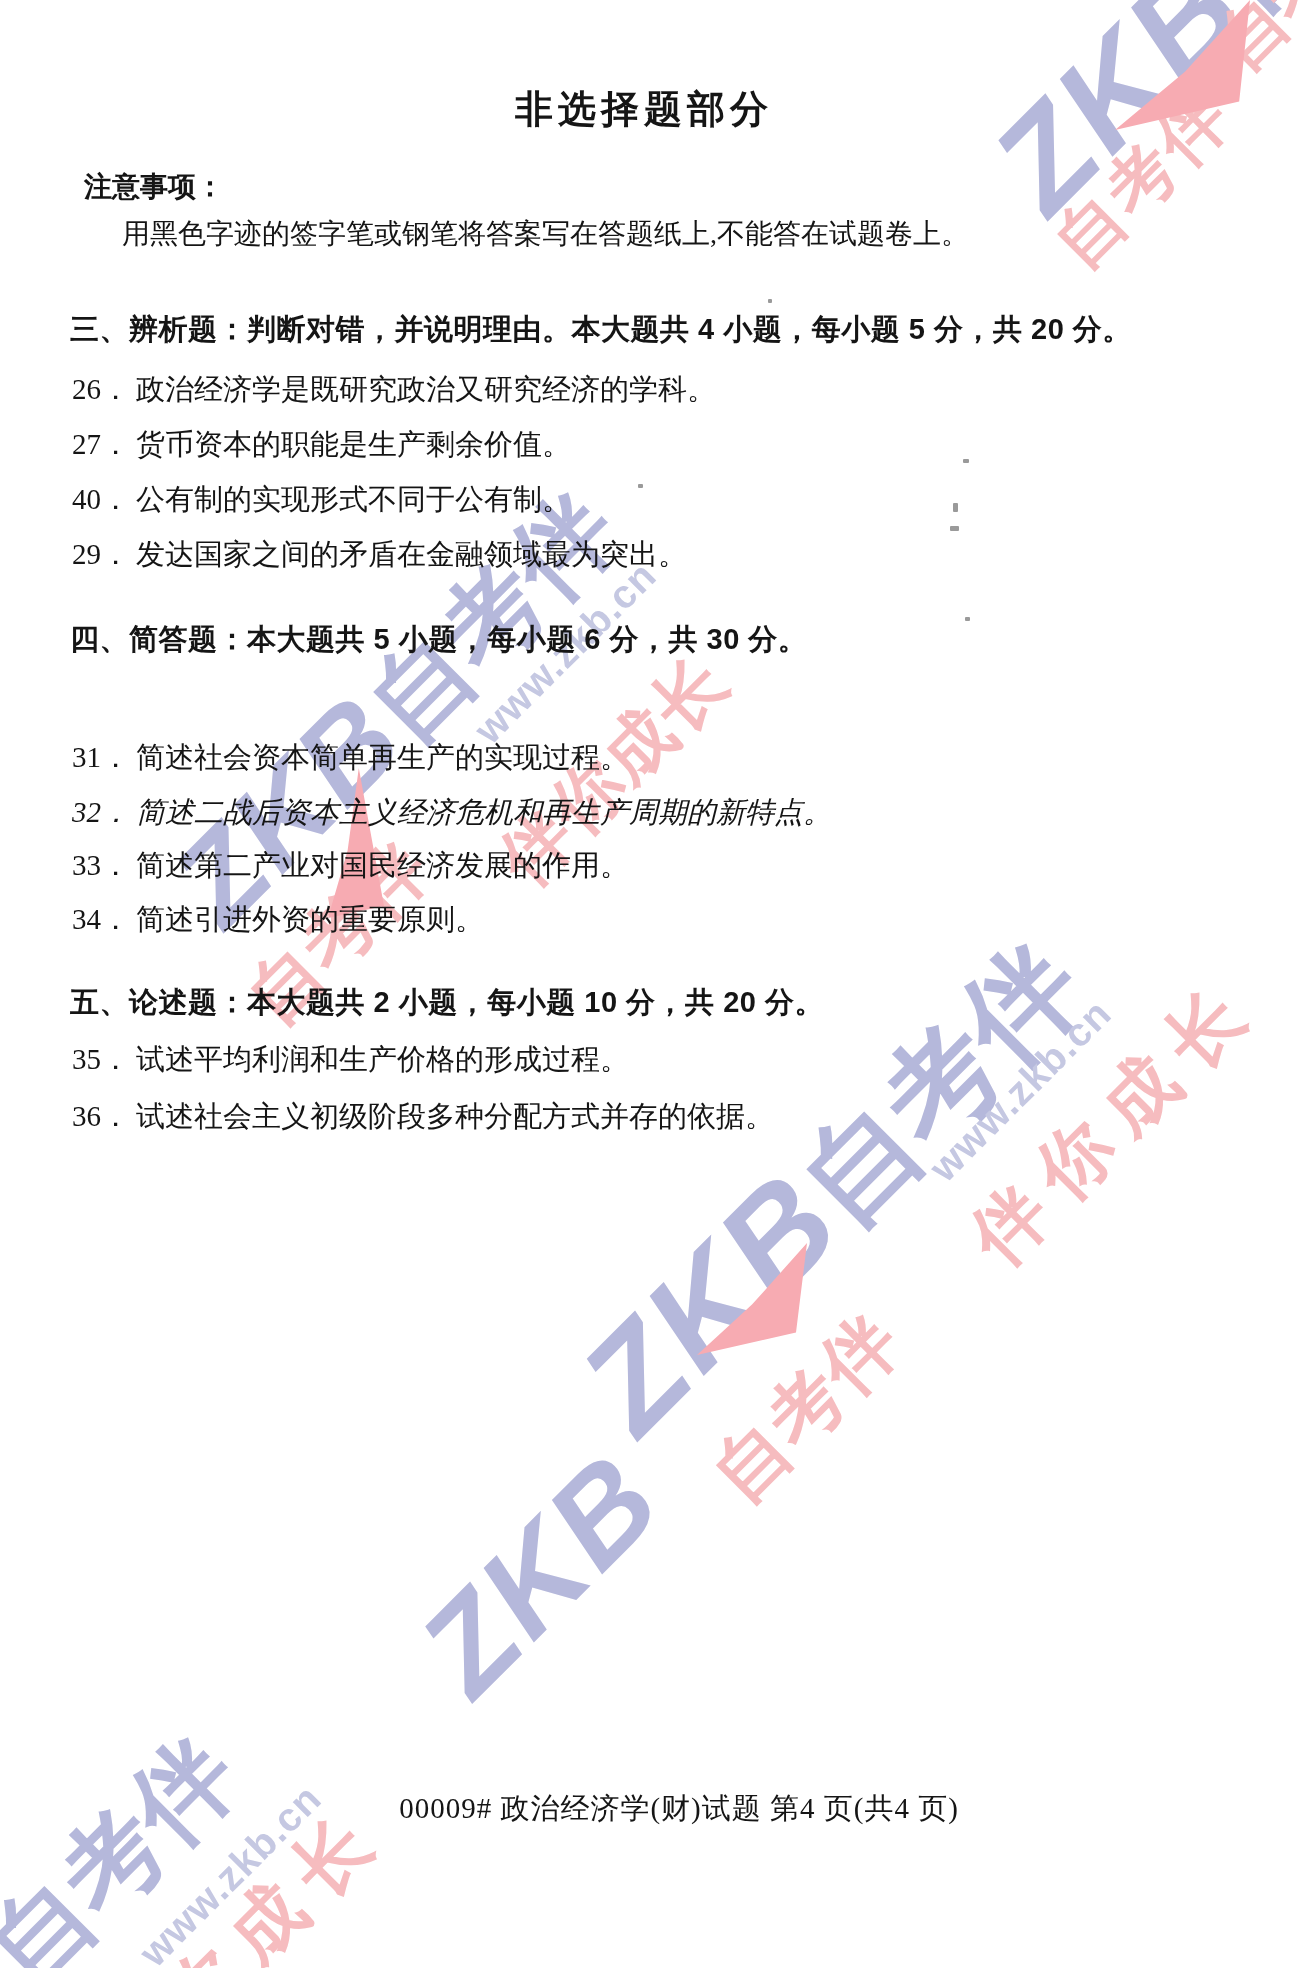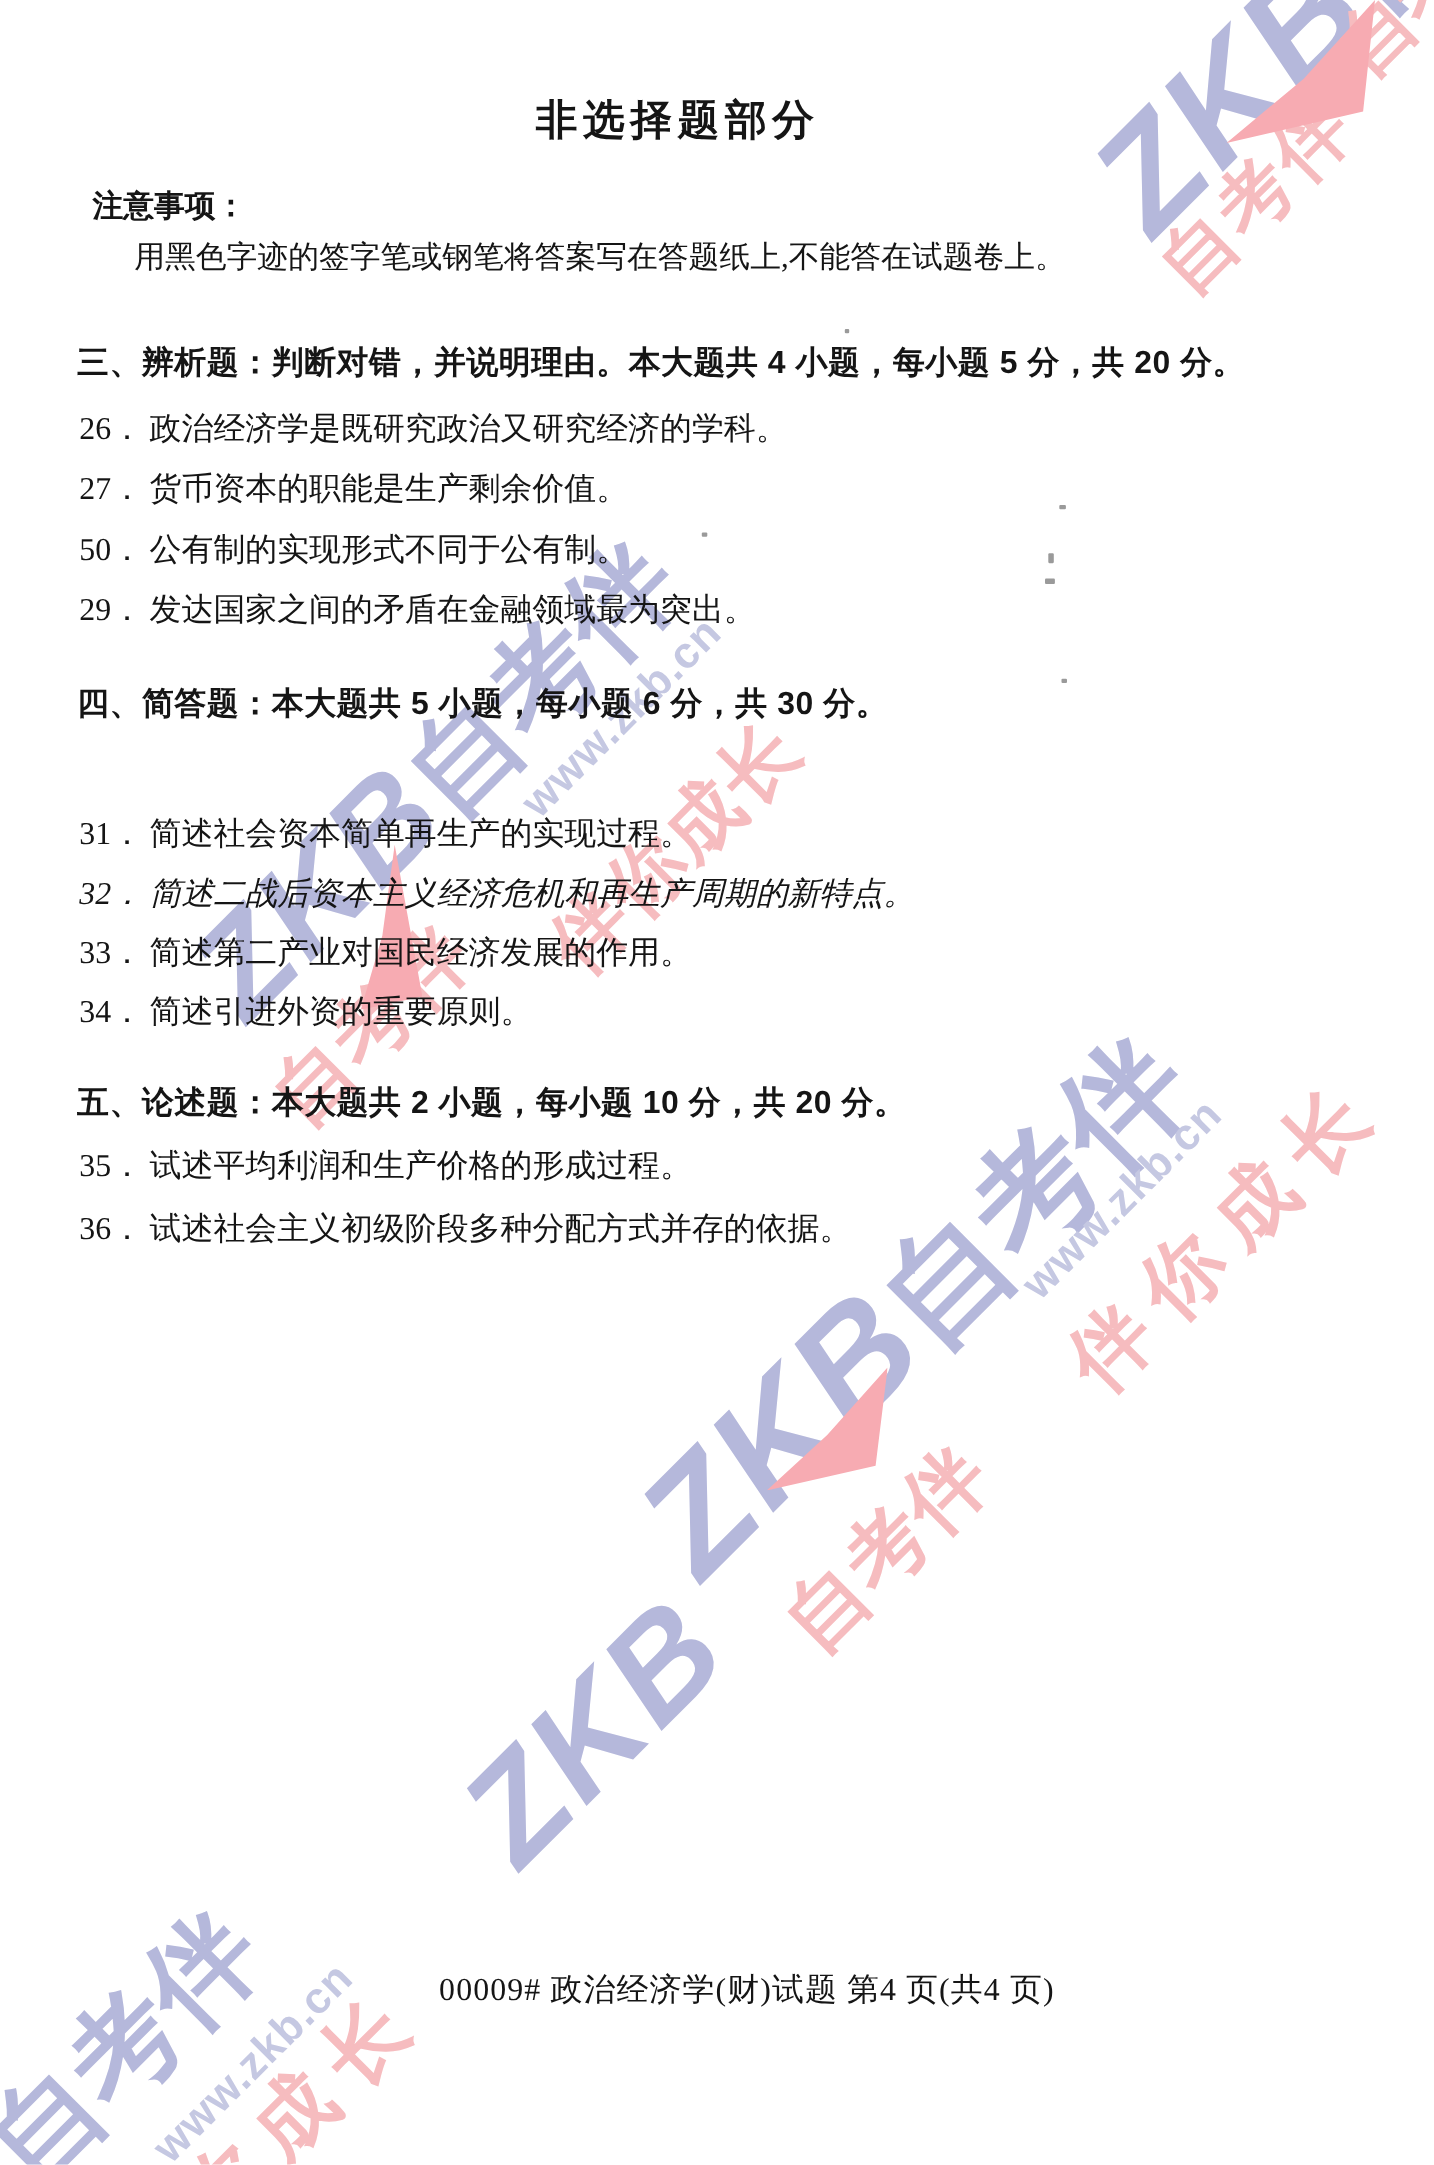--- a/index.html
+++ b/index.html
@@ -27,21 +27,21 @@
   .wm-url{color:var(--wm-url-text,#c5c8e2);letter-spacing:1px;}
   .wm-pink{color:var(--wm-pink,#f6bcbf);}
   .wm-wedge{position:absolute;background:var(--wm-accent,#f7abb2);z-index:1;}
   .speck{position:absolute;background:#9a9a9a;border-radius:1px;z-index:1;}
   
   .content{position:absolute;inset:0;z-index:2;}
   .title{
     position:absolute;top:84px;left:0;width:1232px;
     text-align:center;
     font-family:"Liberation Sans", sans-serif;
-    font-weight:bold;font-size:38px;letter-spacing:5px;
+    font-weight:bold;font-size:38px;letter-spacing:5px;padding-left:28px;
   }
   .notice-label{
     position:absolute;left:84px;top:168px;
     font-family:"Liberation Sans", sans-serif;
     font-weight:bold;font-size:28px;
   }
   .notice-text{position:absolute;left:122px;top:215px;font-size:28px;text-align:center;}
   .sec-head{
     position:absolute;left:70px;
     font-family:"Liberation Sans", sans-serif;
@@ -95,21 +95,21 @@
   <div class="content">
 
     <div class="title">非选择题部分</div>
 
     <div class="notice-label">注意事项：</div>
     <div class="notice-text">用黑色字迹的签字笔或钢笔将答案写在答题纸上,不能答在试题卷上。</div>
 
     <div class="sec-head" style="top:310px;">三、辨析题：判断对错，并说明理由。本大题共 4 小题，每小题 5 分，共 20 分。</div>
     <div class="q" style="top:370px;"><span class="q-num">26．</span><span class="q-text">政治经济学是既研究政治又研究经济的学科。</span></div>
     <div class="q" style="top:425px;"><span class="q-num">27．</span><span class="q-text">货币资本的职能是生产剩余价值。</span></div>
-    <div class="q" style="top:480px;"><span class="q-num">50．</span><span class="q-text">公有制的实现形式不同于公有制。</span></div>
+    <div class="q" style="top:480px;"><span class="q-num">40．</span><span class="q-text">公有制的实现形式不同于公有制。</span></div>
     <div class="q" style="top:535px;"><span class="q-num">29．</span><span class="q-text">发达国家之间的矛盾在金融领域最为突出。</span></div>
 
     <div class="sec-head" style="top:620px;">四、简答题：本大题共 5 小题，每小题 6 分，共 30 分。</div>
     <div class="q" style="top:738px;"><span class="q-num">31．</span><span class="q-text">简述社会资本简单再生产的实现过程。</span></div>
     <div class="q" style="top:793px;font-style:italic;"><span class="q-num">32．</span><span class="q-text">简述二战后资本主义经济危机和再生产周期的新特点。</span></div>
     <div class="q" style="top:846px;"><span class="q-num">33．</span><span class="q-text">简述第二产业对国民经济发展的作用。</span></div>
     <div class="q" style="top:900px;"><span class="q-num">34．</span><span class="q-text">简述引进外资的重要原则。</span></div>
 
     <div class="sec-head" style="top:983px;">五、论述题：本大题共 2 小题，每小题 10 分，共 20 分。</div>
     <div class="q" style="top:1040px;"><span class="q-num">35．</span><span class="q-text">试述平均利润和生产价格的形成过程。</span></div>

